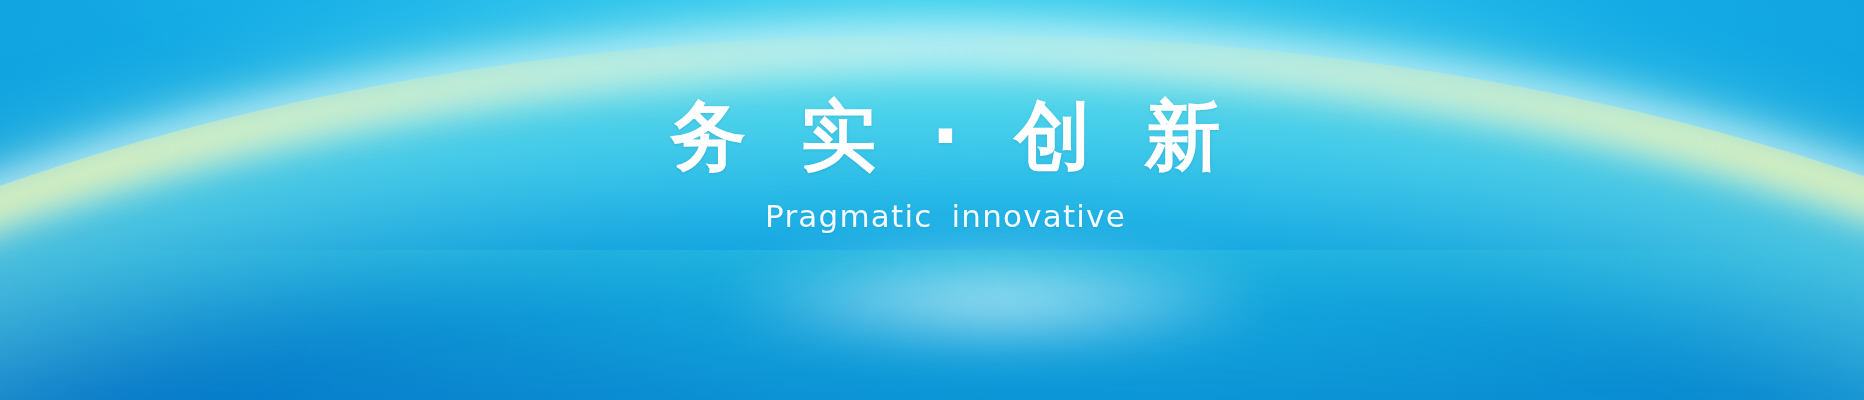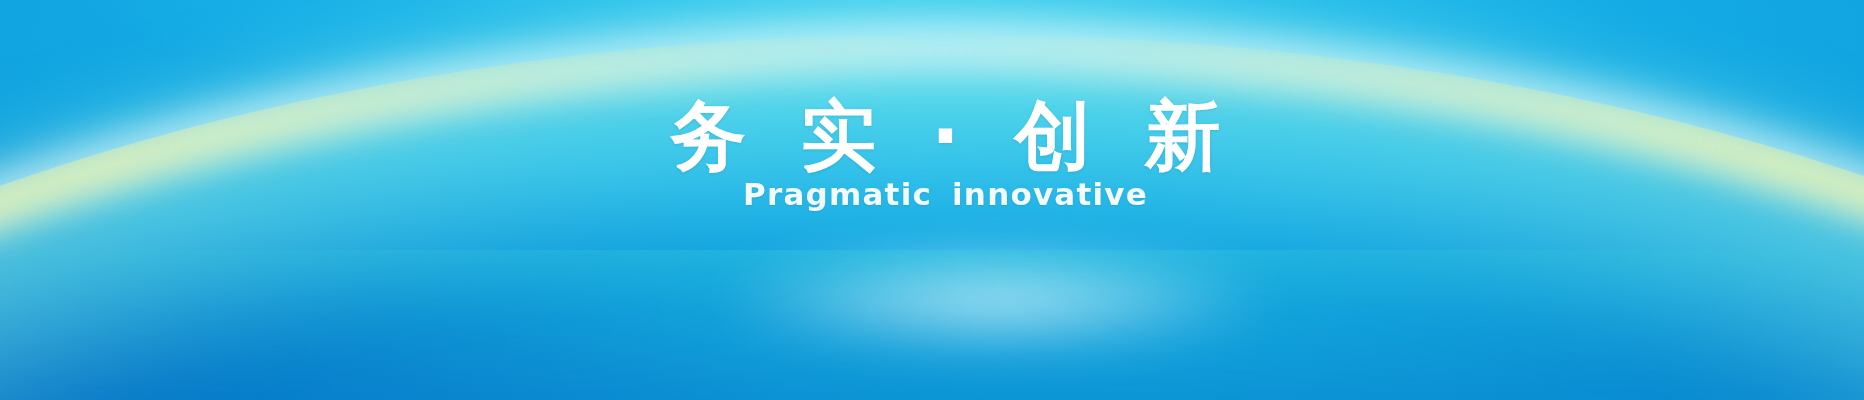--- a/index.html
+++ b/index.html
@@ -178,24 +178,24 @@
     font-size: 76px;
     font-weight: bold;
     color: #ffffff;
     letter-spacing: 14px;
     line-height: 1.05;
     white-space: nowrap;
     text-indent: 14px;
     text-shadow: 0 1px 3px rgba(8,90,150,0.18);
   }
   .subtitle {
-    margin-top: 0;
+    margin-top: 22px;
     font-family: "DejaVu Sans", "Liberation Sans", sans-serif;
     font-size: 31px;
-    font-weight: 700;
+    font-weight: 400;
     color: #f4fbff;
     letter-spacing: 1.2px;
     word-spacing: 8px;
     white-space: nowrap;
     text-shadow: 0 1px 2px rgba(8,90,150,0.14);
   }
 </style>
 </head>
 <body>
 

